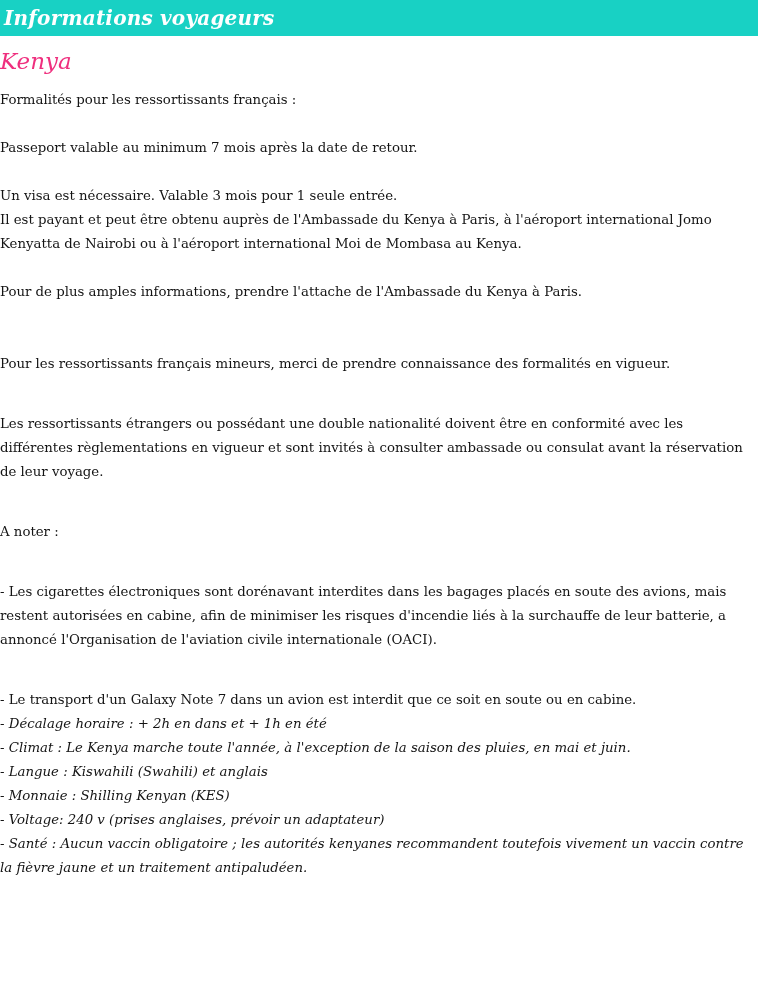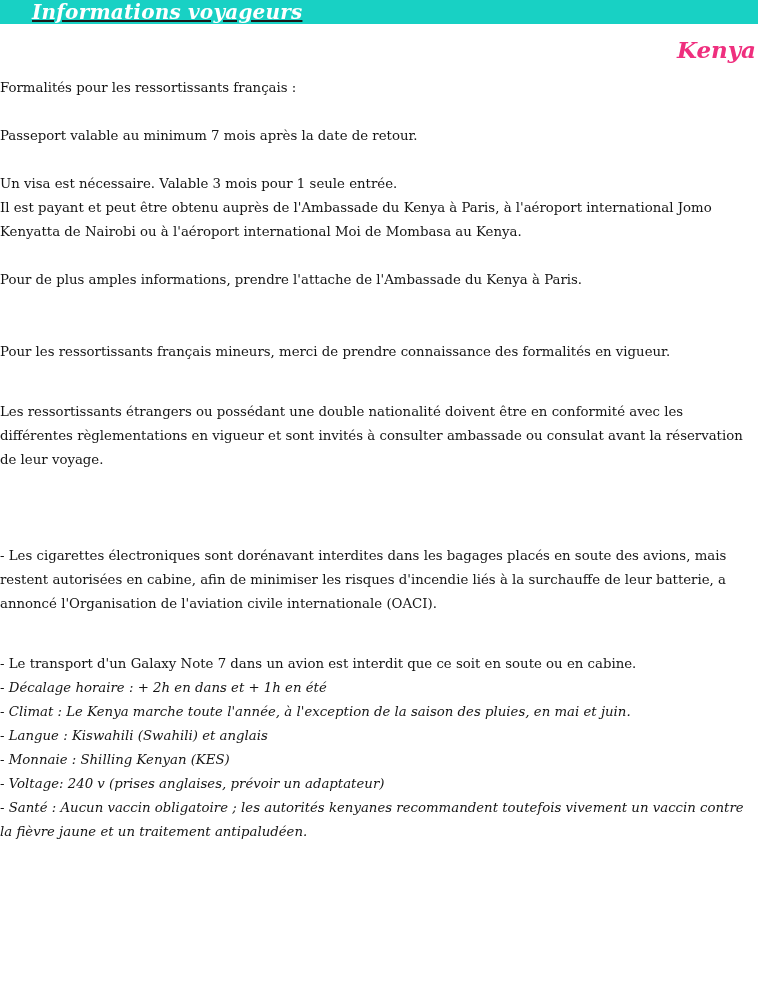--- a/index.html
+++ b/index.html
@@ -12,48 +12,46 @@
     background: #ffffff;
     font-family: "DejaVu Sans", sans-serif;
     color: #1a1a1a;
   }
   .page {
     width: 758px;
     position: relative;
   }
   .header-bar {
     background: #18d1c4;
-    height: 24px;
+    height: 36px;
     display: flex;
     align-items: center;
-    padding-left: 32px;
+    padding-left: 4px;
     box-sizing: border-box;
-    text-decoration: underline;
   }
   .header-title {
     color: #ffffff;
     font-family: "DejaVu Serif", serif;
     font-style: italic;
     font-weight: bold;
     font-size: 20px;
     letter-spacing: 0.2px;
   }
   .content {
     padding: 0 2px 0 0;
   }
   h1.country {
     font-family: "DejaVu Serif", serif;
     font-style: italic;
-    font-weight: bold;
+    font-weight: normal;
     font-size: 23px;
     color: #ef2f7e;
     margin: 12px 0 0 0;
     padding: 0;
     line-height: 1.2;
-    text-align: right;
   }
   h2.section {
     font-family: "DejaVu Serif", serif;
     font-style: italic;
     font-weight: bold;
     font-size: 19px;
     color: #ef2f7e;
     margin: 18px 0 10px 0;
     padding: 0;
     line-height: 1.2;
@@ -116,20 +114,21 @@
     <div class="gap-l"></div>
 
     <p class="para">Pour les ressortissants français mineurs, merci de prendre connaissance des formalités en vigueur.</p>
 
     <div class="gap-m"></div>
 
     <p class="para">Les ressortissants étrangers ou possédant une double nationalité doivent être en conformité avec les différentes règlementations en vigueur et sont invités à consulter ambassade ou consulat avant la réservation de leur voyage.</p>
 
     <div class="gap-m"></div>
 
+    <p class="para">A noter :</p>
 
     <div class="gap-m"></div>
 
     <p class="para">- Les cigarettes électroniques sont dorénavant interdites dans les bagages placés en soute des avions, mais restent autorisées en cabine, afin de minimiser les risques d'incendie liés à la surchauffe de leur batterie, a annoncé l'Organisation de l'aviation civile internationale (OACI).</p>
 
     <div class="gap-m"></div>
 
     <p class="para">- Le transport d'un Galaxy Note 7 dans un avion est interdit que ce soit en soute ou en cabine.</p>
 
 

